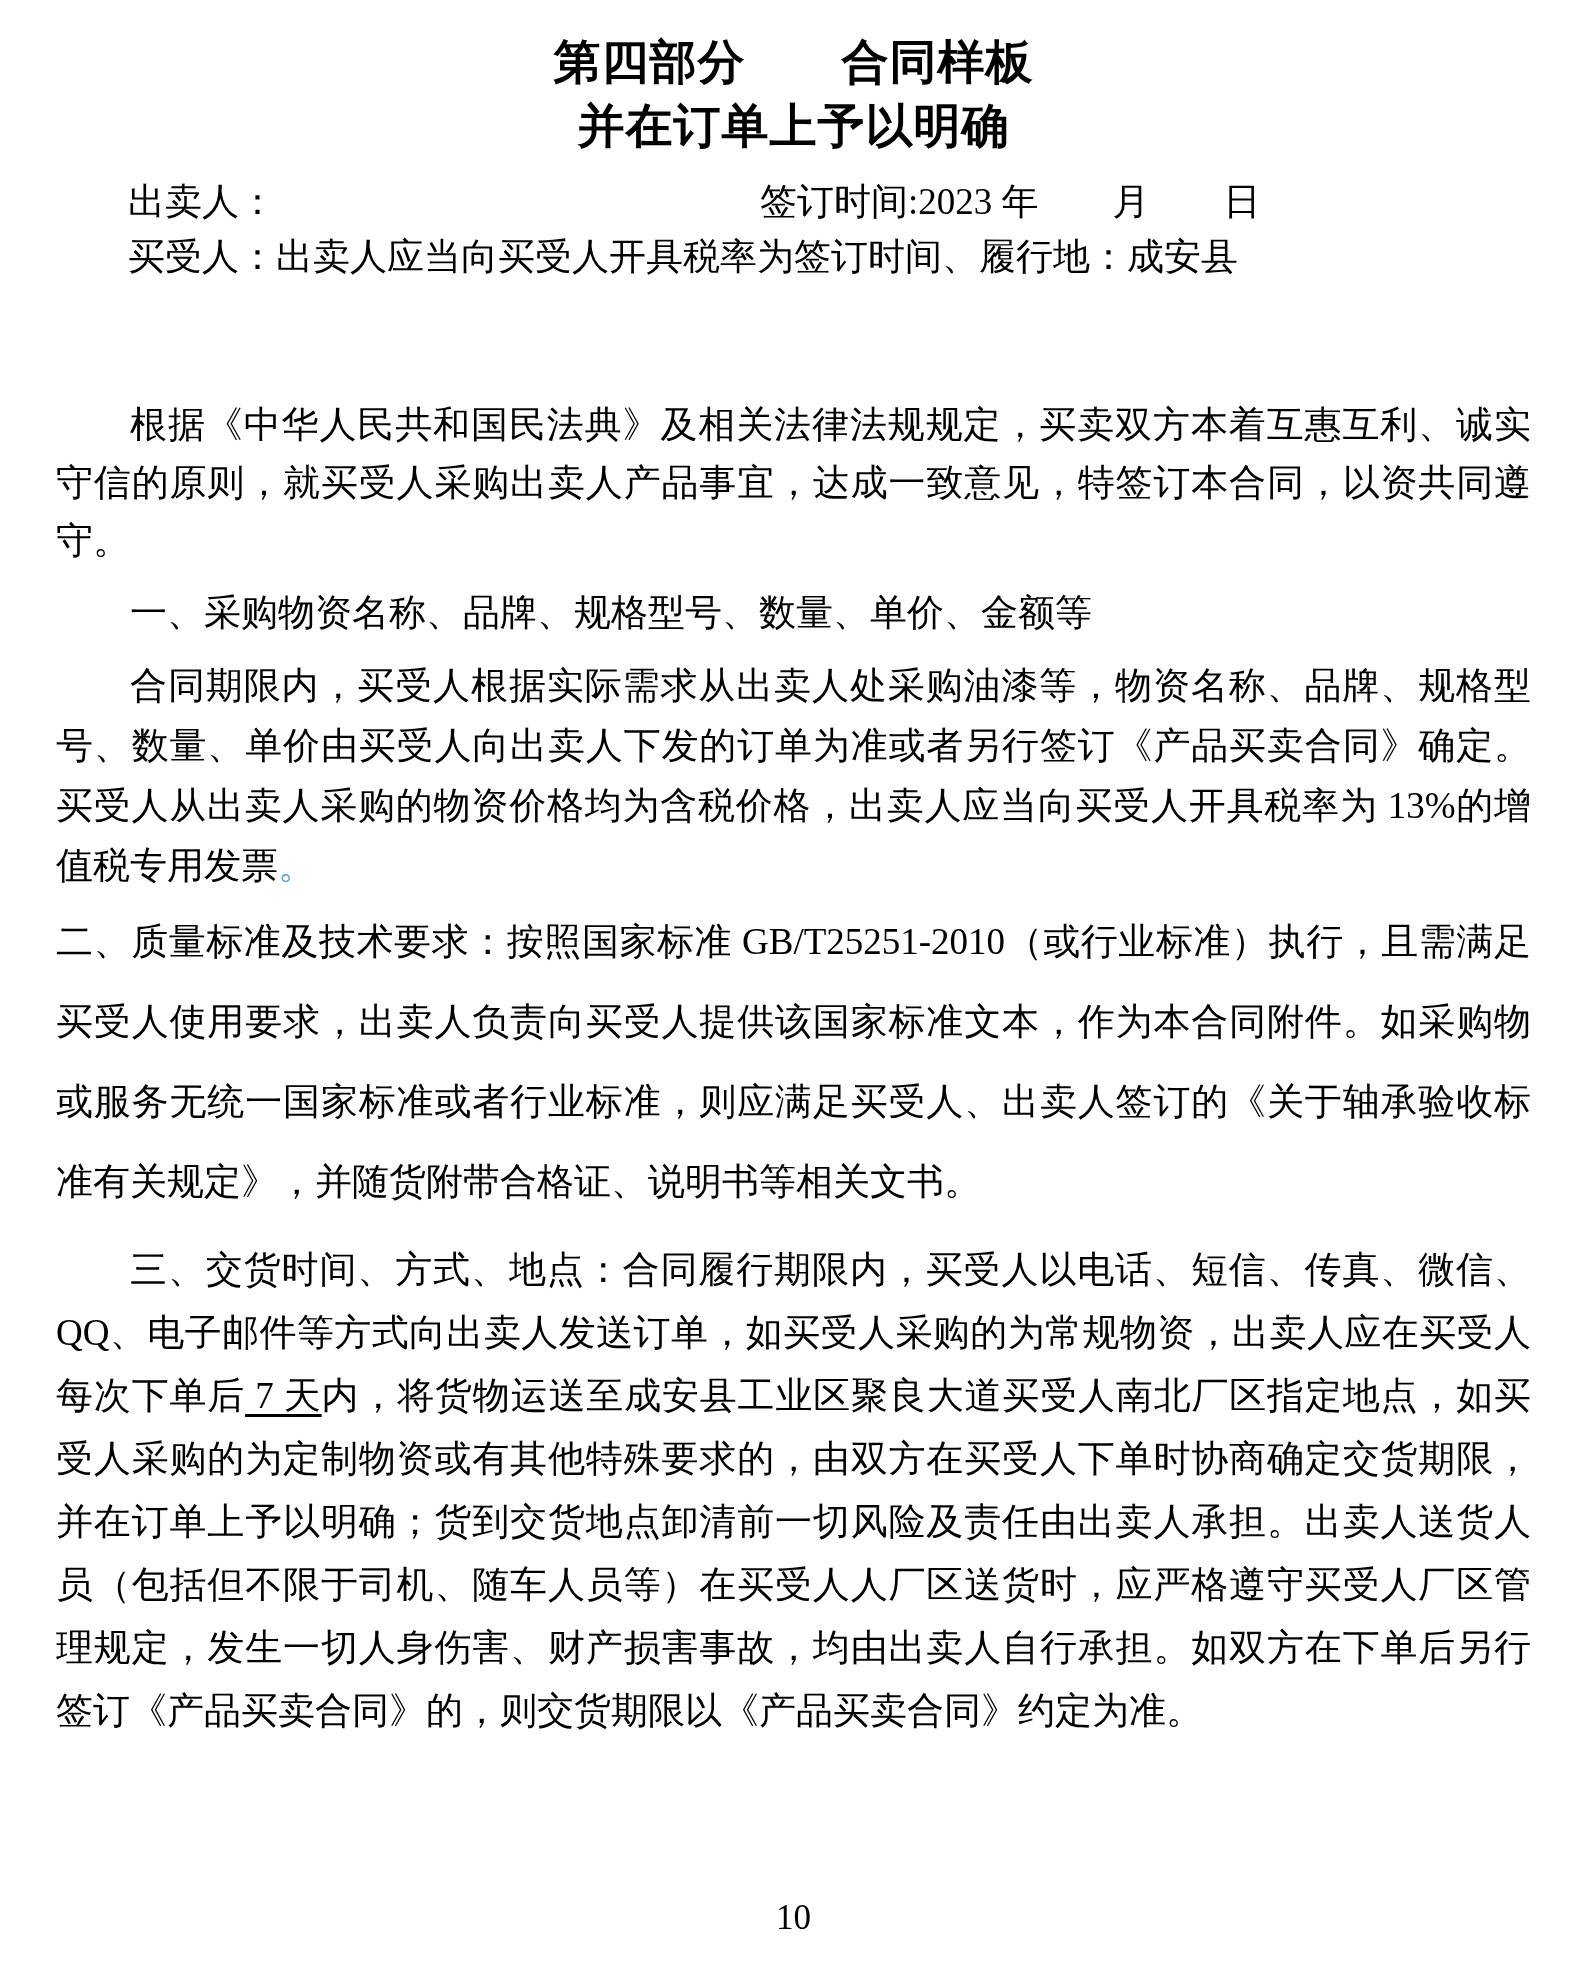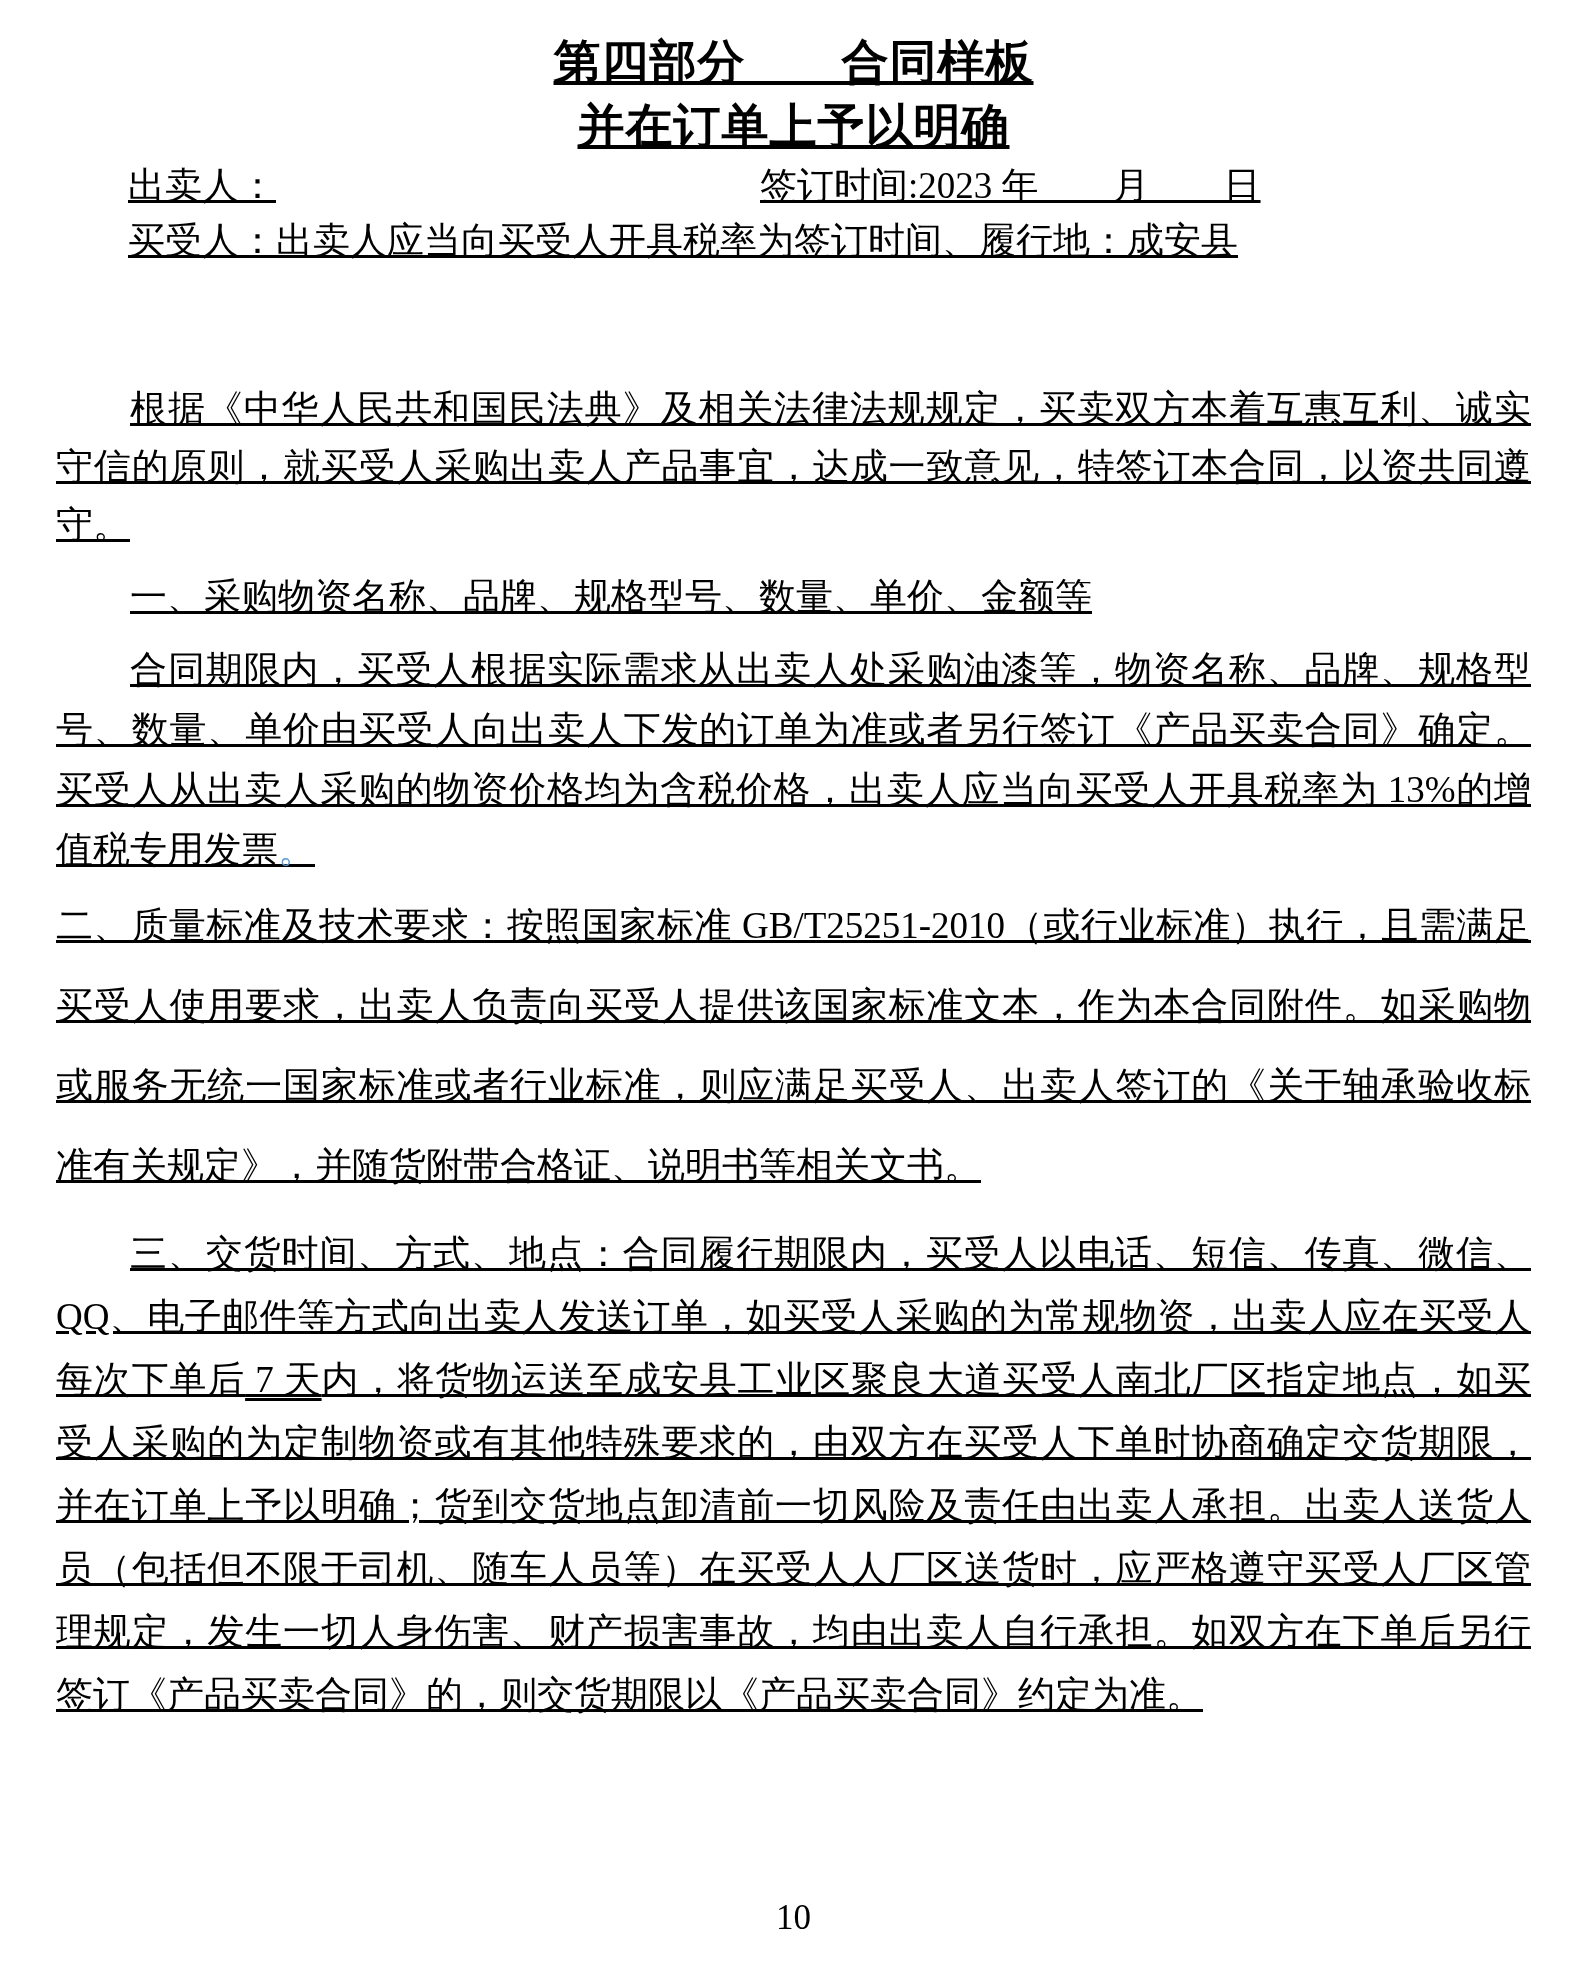--- a/index.html
+++ b/index.html
@@ -8,35 +8,34 @@
     background: #ffffff;
     color: #000000;
     font-family: "Liberation Serif", "DejaVu Serif", serif;
   }
   .page {
     position: relative;
     width: 1587px; height: 1987px;
     background: #ffffff;
     overflow: hidden;
     box-sizing: border-box;
-    text-decoration: underline;
   }
   .titles {
     padding-top: 30px;
     text-align: center;
   }
   .title-line {
     font-size: 47px;
     line-height: 64px;
     font-weight: bold;
     letter-spacing: 1px;
     white-space: pre;
   }
   .header {
-    margin-top: 0;
+    margin-top: 16px;
     padding: 0 128px;
   }
   .hdr-row {
     display: flex;
     font-size: 37px;
     line-height: 55px;
     white-space: pre;
   }
   .hdr-left { flex: 0 0 632px; }
   .hdr-right { flex: 1; }

